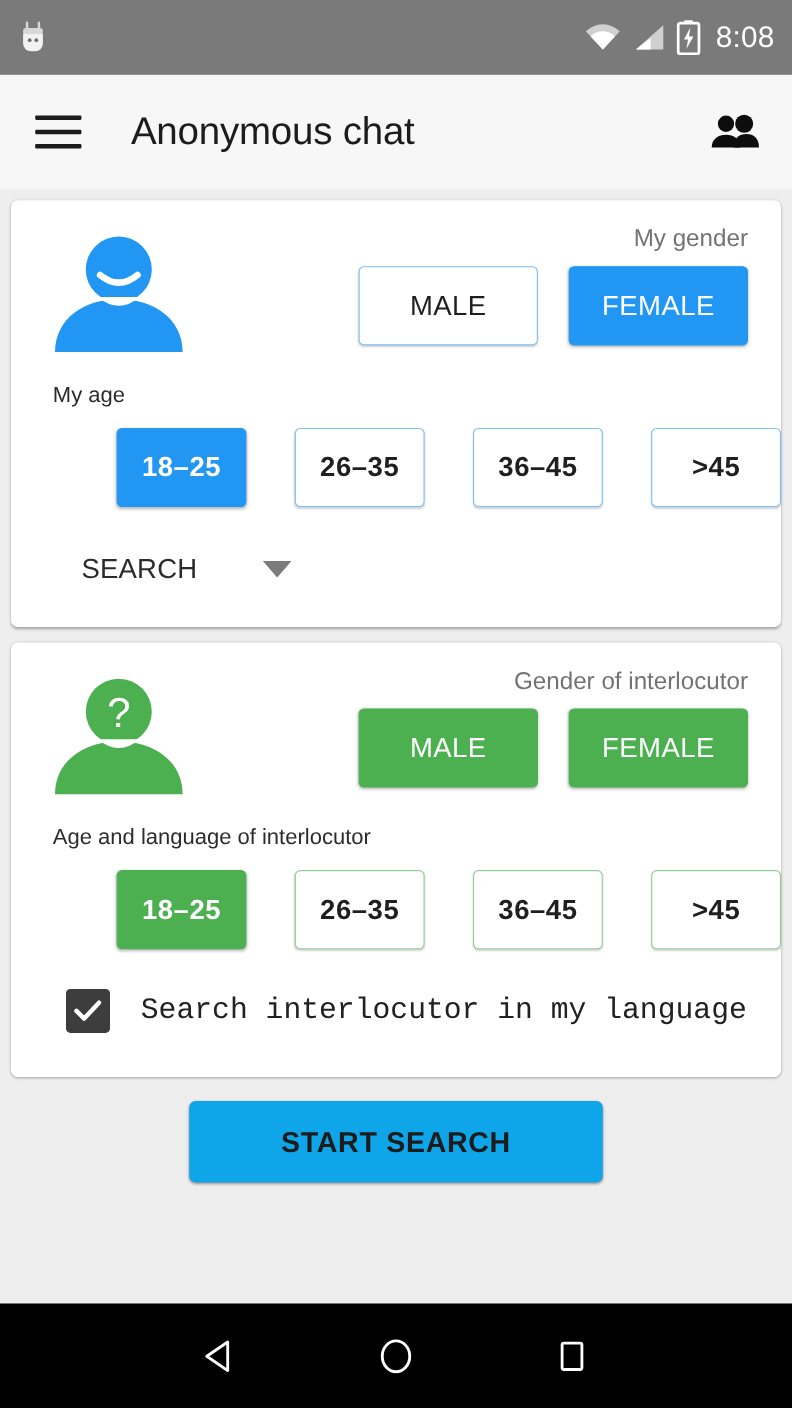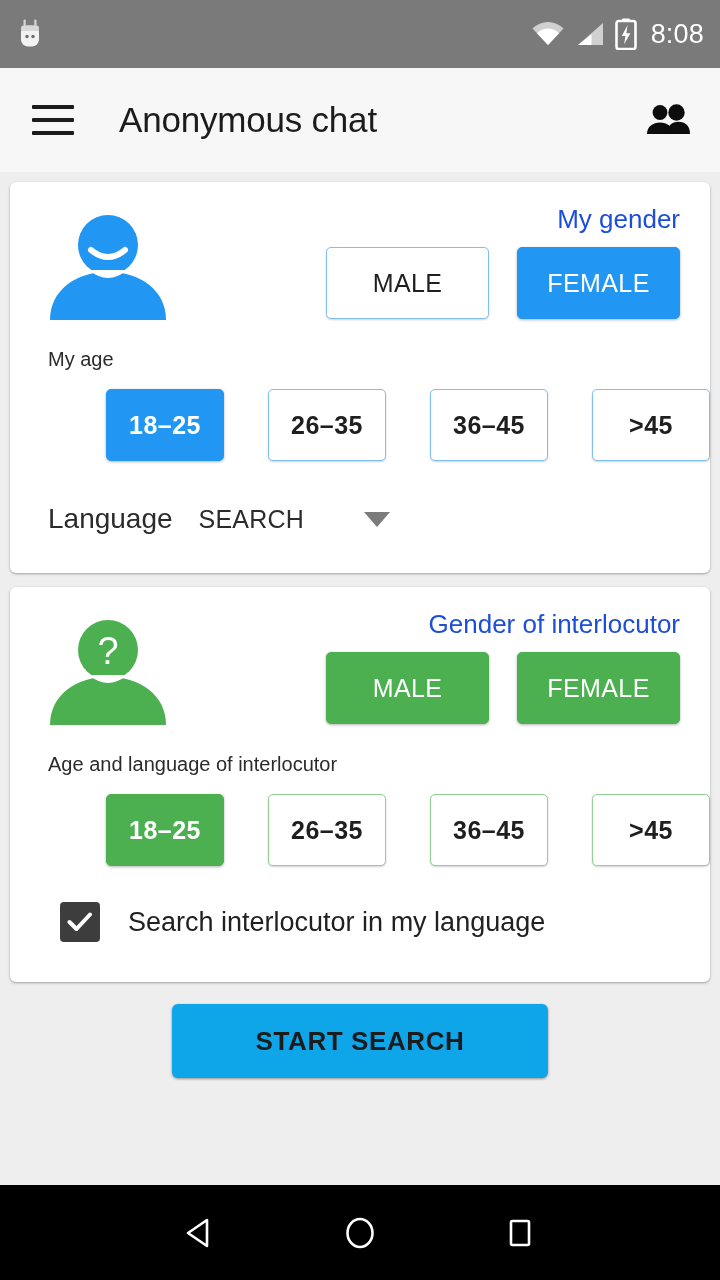--- a/index.html
+++ b/index.html
@@ -110,22 +110,22 @@
   }
   .avatar-svg { display: block; width: 128px; height: 110px; }
 
   .gender-block {
     flex: 1 1 auto;
     display: flex;
     flex-direction: column;
     align-items: flex-end;
   }
   .section-caption {
-    font-size: 26px;
-    color: #1d4ed8;
+    font-size: 22px;
+    color: #737373;
     padding-right: 8px;
     margin-bottom: 12px;
     white-space: nowrap;
   }
   .gender-row {
     display: flex;
     gap: 28px;
     padding-right: 8px;
   }
   .btn {
@@ -212,20 +212,21 @@
     border-left: 13px solid transparent;
     border-right: 13px solid transparent;
     border-top: 15px solid #7b7b7b;
     cursor: pointer;
   }
 
   .checkbox-row {
     display: flex;
     align-items: center;
     padding: 36px 0 40px 50px;
+    font-family: Liberation Mono, monospace;
   }
   .checkbox {
     width: 40px;
     height: 40px;
     background: #3d3d3d;
     border-radius: 4px;
     display: flex;
     align-items: center;
     justify-content: center;
     cursor: pointer;
@@ -355,21 +356,20 @@
     <div class="age-label">My age</div>
 
     <div class="age-row">
       <div class="btn btn-age btn-fill-blue">18–25</div>
       <div class="btn btn-age btn-outline-blue">26–35</div>
       <div class="btn btn-age btn-outline-blue">36–45</div>
       <div class="btn btn-age btn-outline-blue">&gt;45</div>
     </div>
 
     <div class="language-row">
-      <span class="language-label">Language</span>
       <span class="language-value">SEARCH</span>
       <span class="dropdown-caret"></span>
     </div>
   </div>
 
   <div class="card">
     <div class="card-top">
       <div class="avatar-wrap">
         <svg class="avatar-svg" viewBox="0 0 128 110">
           <circle cx="64" cy="33" r="30" fill="#4caf50"></circle>

